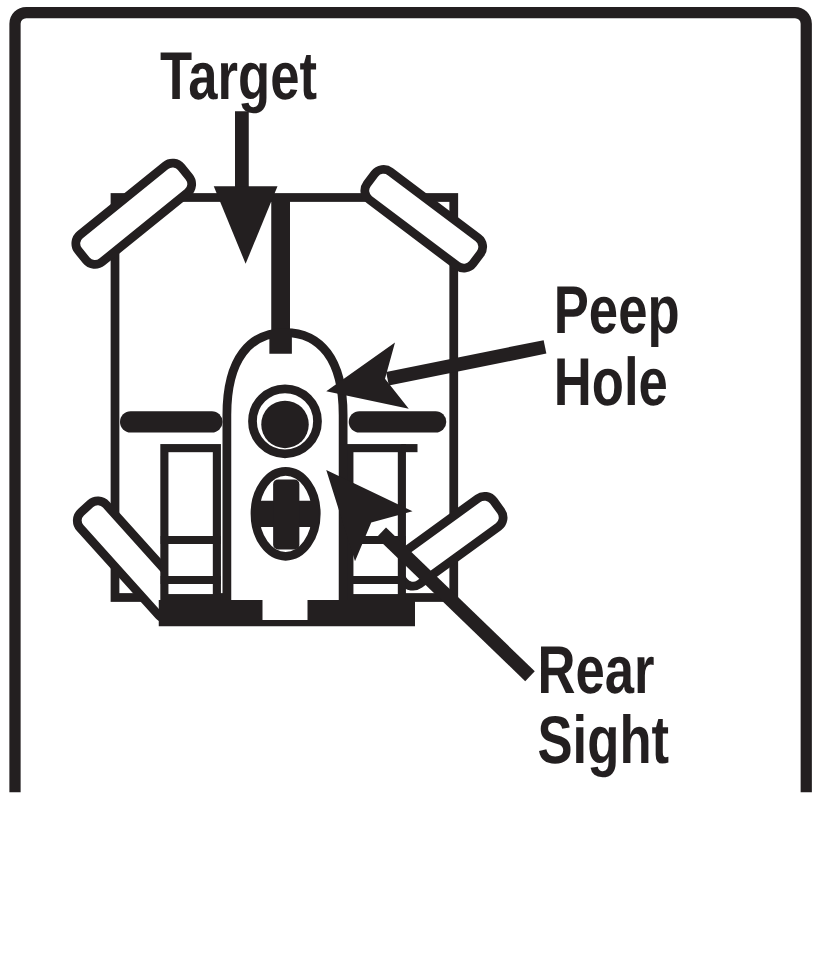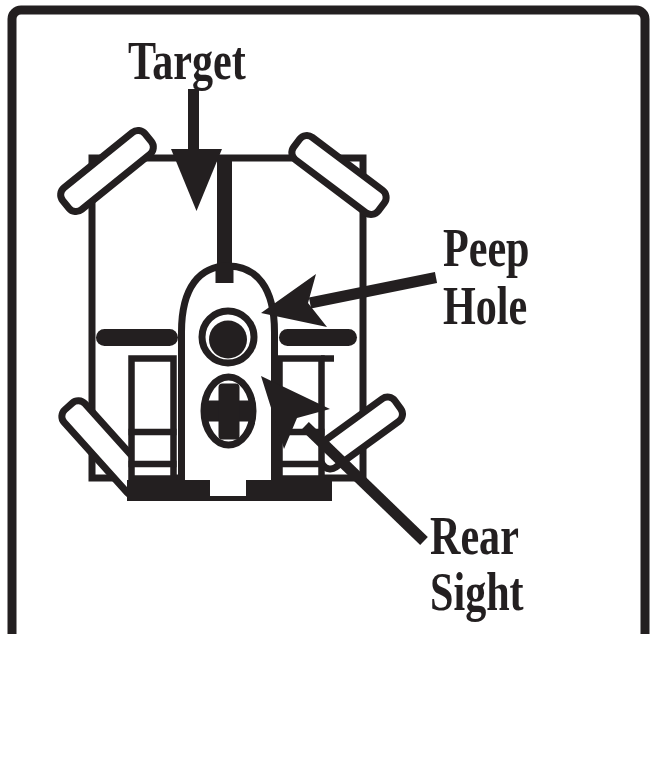--- a/index.html
+++ b/index.html
@@ -6,21 +6,21 @@
     margin: 0;
     padding: 0;
     background: #ffffff;
   }
   #stage {
     position: relative;
     width: 657px;
     height: 634px;
     background: #ffffff;
     overflow: hidden;
-    font-family: Liberation Serif, serif;
+    font-family: Liberation Sans, sans-serif;
     color: var(--ink, #231f20);
   }
   #drawing {
     position: absolute;
     left: 0;
     top: 0;
     color: var(--ink, #231f20);
   }
   .lbl {
     position: absolute;

